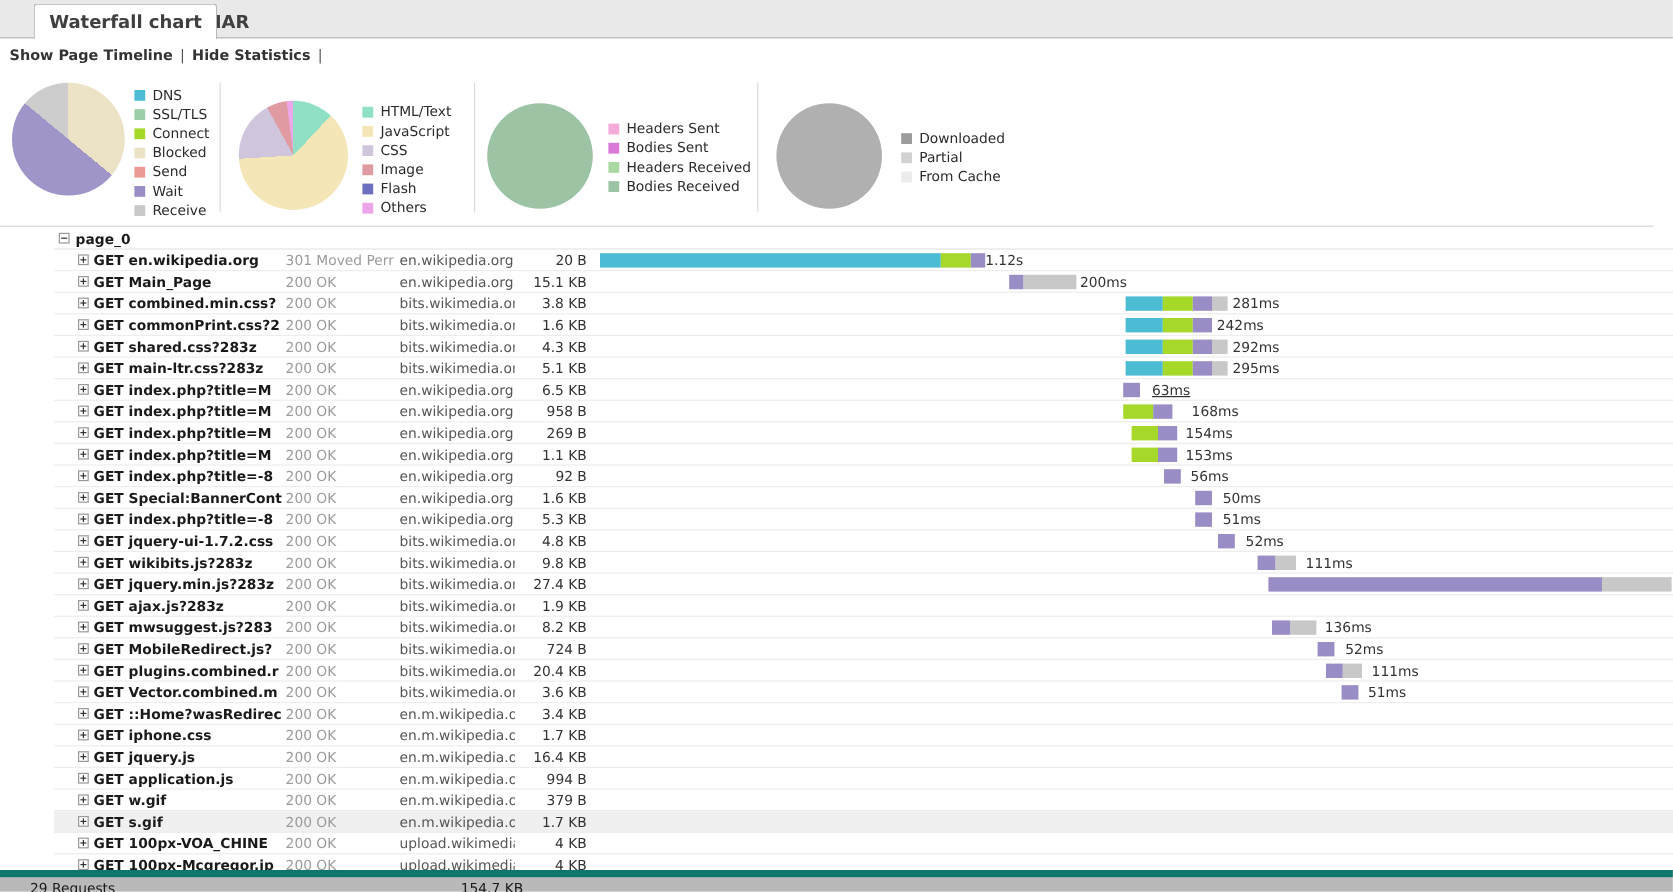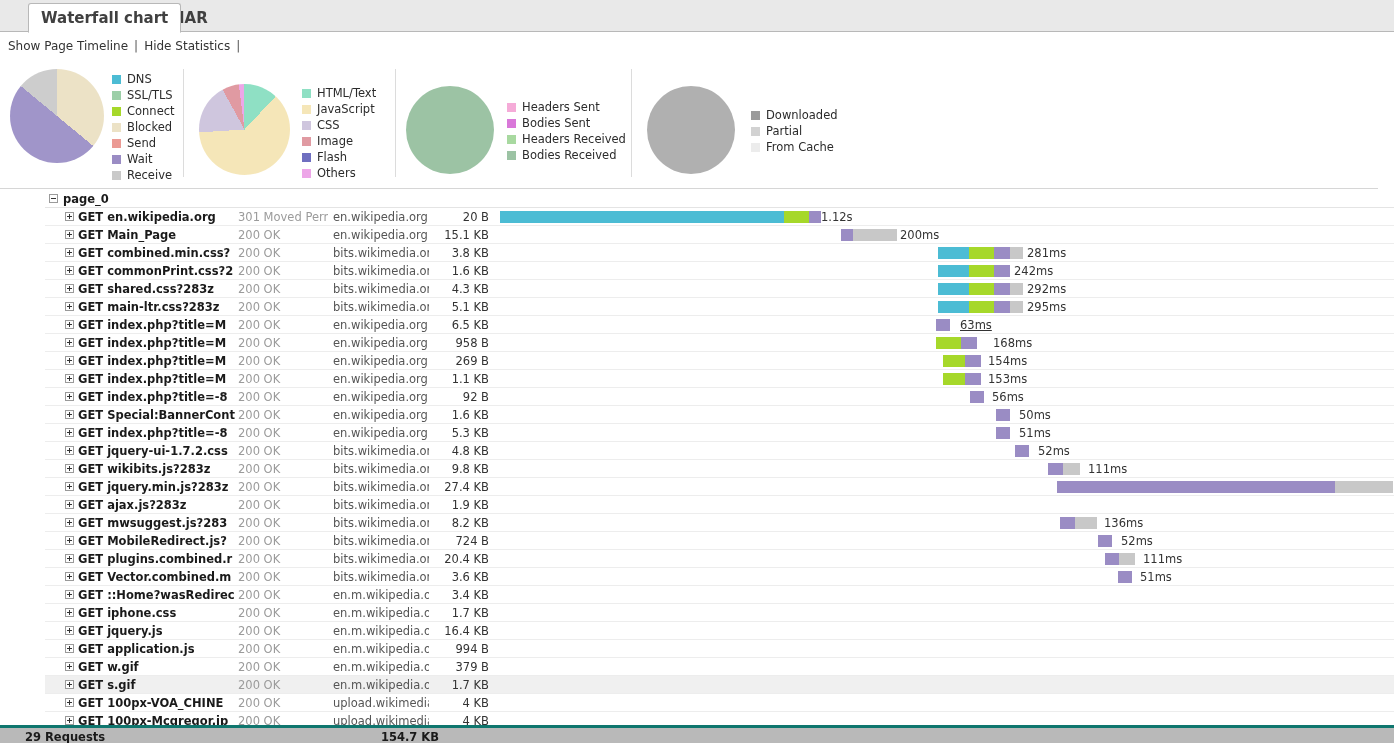--- a/index.html
+++ b/index.html
@@ -33,21 +33,21 @@
     z-index:3;
   }
   
   #toolbar{
     position:absolute;left:0;top:33px;width:1394px;height:26px;
     background:#ffffff;
     display:flex;align-items:center;
     padding-left:8px;box-sizing:border-box;
     font-size:12px;color:#333;
   }
-  #toolbar .lnk{cursor:default;white-space:nowrap;}
+  #toolbar .lnk{cursor:default;white-space:nowrap;font-weight:bold;}
   #toolbar .sep{color:#555;padding:0 6px;}
   
   #stats{
     position:absolute;left:0;top:59px;width:1378px;height:130px;
     background:#ffffff;
     border-bottom:1px solid #d6d6d6;
     box-sizing:border-box;
   }
   .statgroup{position:absolute;top:0;height:128px;}
   .statgroup .divider{
@@ -90,23 +90,23 @@
   .c-server{position:absolute;left:288px;top:2px;width:96px;overflow:hidden;color:#555;}
   .c-size{position:absolute;left:376px;top:2px;width:68px;text-align:right;color:#333;}
   
   .tl{position:absolute;left:448px;top:0;right:0;height:17px;}
   .seg{position:absolute;top:0;height:12px;}
   .tlabel{position:absolute;top:2px;font-size:11.5px;color:#333;}
   
   #summary{
     position:absolute;left:0;top:725px;width:1394px;height:18px;
     background:#b9b9b9;
-    border-top:3px solid #0f766e;
+    border-top:6px solid #0f766e;
     box-sizing:border-box;
-    font-weight:bold;font-size:11.5px;color:#1a1a1a;
+    font-weight:normal;font-size:11.5px;color:#1a1a1a;
   }
   #summary .sreq{position:absolute;left:25px;top:2px;}
   #summary .ssize{position:absolute;left:376px;top:2px;width:68px;text-align:center;}
 </style>
 </head>
 <body>
 
 <div id="tabbar">
   <div class="tab active" style="left:28px;">
     <span>Waterfall chart</span>

